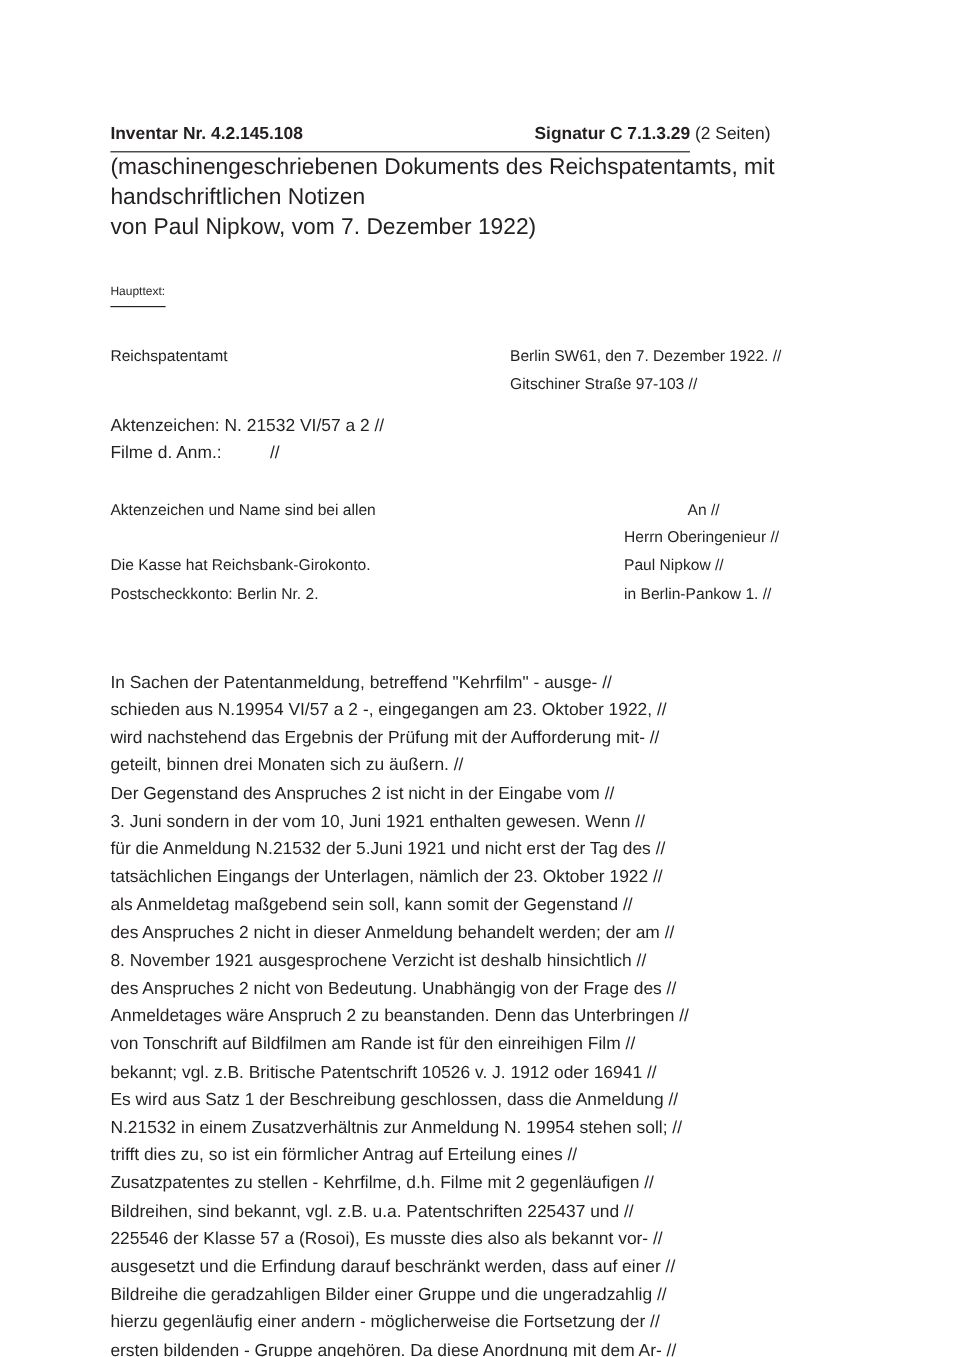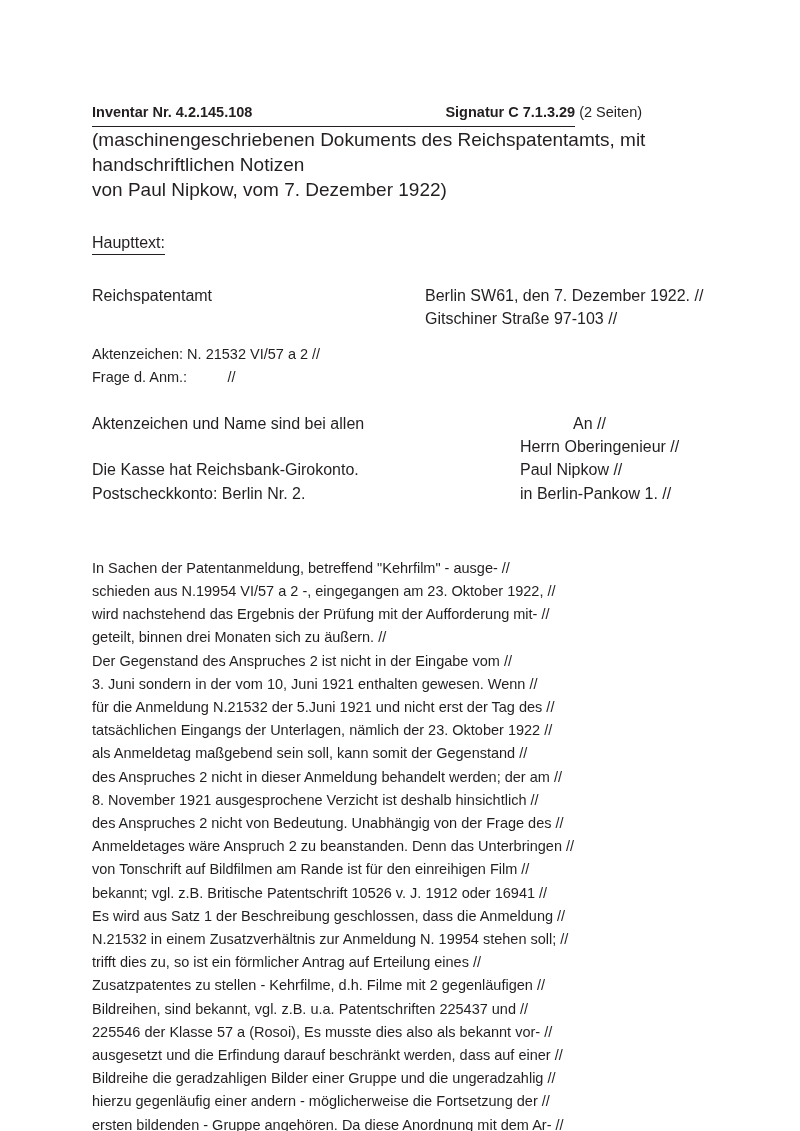--- a/index.html
+++ b/index.html
@@ -63,28 +63,28 @@
     white-space: pre;
   }
   .gap-lg { height: 29px; }
   .gap-md { height: 23px; }
   .gap-sm { height: 12px; }
 
   .underlined-label {
     display: inline-block;
     border-bottom: 1.3px solid #231f20;
     padding-bottom: 0px;
-    font-size: 16px;
+    font-size: 10px;
   }
 
   
   .row2 {
     position: relative;
     height: 23.2px;
-    font-size: 16px;
+    font-size: 13px;
     line-height: 23.2px;
     white-space: pre;
   }
   .col-l {
     position: absolute;
     left: 0;
     top: 0;
   }
   .col-r {
     position: absolute;
@@ -125,21 +125,21 @@
       <span class="col-l">Reichspatentamt</span>
       <span class="col-r">Berlin SW61, den 7. Dezember 1922. //</span>
     </div>
     <div class="row2">
       <span class="col-r">Gitschiner Straße 97-103 //</span>
     </div>
 
     <div class="gap-sm"></div>
 
     <div class="tline">Aktenzeichen: N. 21532 VI/57 a 2 //</div>
-    <div class="tline">Frage d. Anm.:          //</div>
+    <div class="tline">Filme d. Anm.:          //</div>
 
     <div class="gap-md"></div>
 
     <div class="row2">
       <span class="col-l">Aktenzeichen und Name sind bei allen</span>
       <span class="col-far">An //</span>
     </div>
     <div class="row2">
       <span class="col-r-ind">Herrn Oberingenieur //</span>
     </div>

